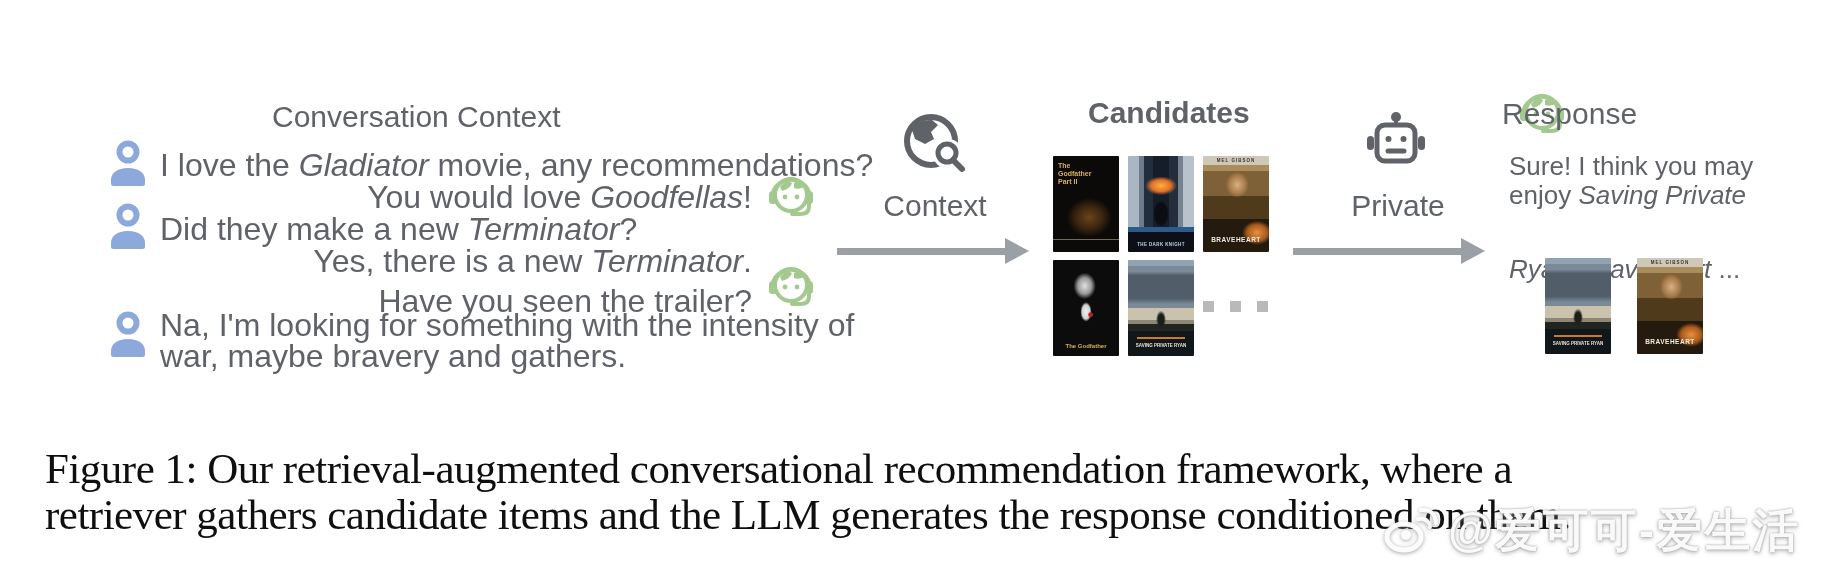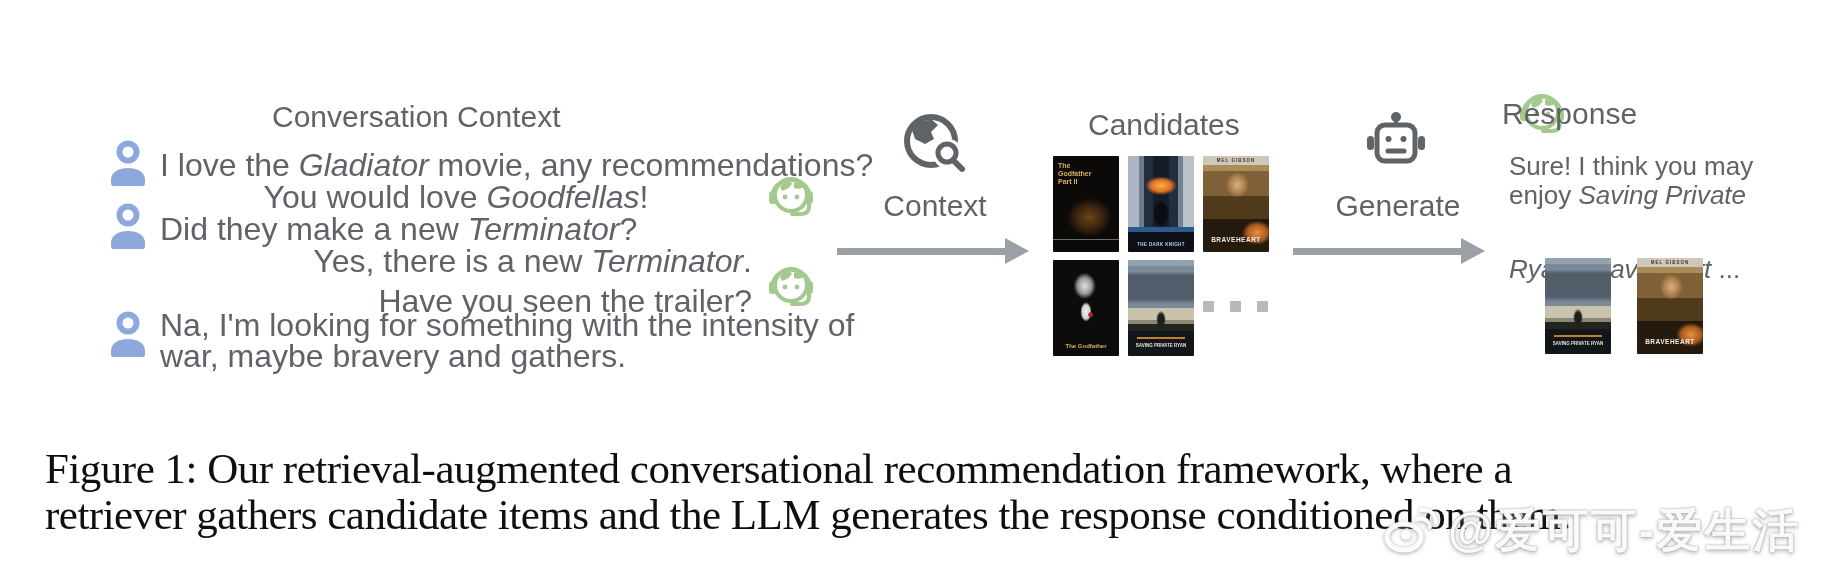--- a/index.html
+++ b/index.html
@@ -99,21 +99,21 @@
 <svg class="abs" style="left:108px; top:203px;" width="40" height="46" viewBox="0 0 40 46">
   <circle cx="20" cy="12" r="8.5" fill="none" stroke="#8DA9DC" stroke-width="6"></circle>
   <path d="M20 28 C31 28 37 33 37 40 L37 43.5 Q37 46 34.5 46 L5.5 46 Q3 46 3 43.5 L3 40 C3 33 9 28 20 28 Z" fill="#8DA9DC"></path>
 </svg>
 <svg class="abs" style="left:108px; top:311px;" width="40" height="46" viewBox="0 0 40 46">
   <circle cx="20" cy="12" r="8.5" fill="none" stroke="#8DA9DC" stroke-width="6"></circle>
   <path d="M20 28 C31 28 37 33 37 40 L37 43.5 Q37 46 34.5 46 L5.5 46 Q3 46 3 43.5 L3 40 C3 33 9 28 20 28 Z" fill="#8DA9DC"></path>
 </svg>
 
 <div class="msg" style="top:150px;">I love the <i>Gladiator</i> movie, any recommendations?</div>
-<div class="msg right" style="top:182px;text-align:center;">You would love <i>Goodfellas</i>!</div>
+<div class="msg right" style="top:182px;">You would love <i>Goodfellas</i>!</div>
 <div class="msg" style="top:214px;">Did they make a new <i>Terminator</i>?</div>
 <div class="msg right" style="top:246px;">Yes, there is a new <i>Terminator</i>.</div>
 <div class="msg right" style="top:286px;">Have you seen the trailer?</div>
 <div class="msg" style="top:310px;">Na, I'm looking for something with the intensity of</div>
 <div class="msg" style="top:341px;">war, maybe bravery and gathers.</div>
 
 <svg class="abs" style="left:765px; top:174px;" width="52" height="46" viewBox="0 0 52 46">
   <circle cx="26" cy="21" r="16" fill="#ffffff" stroke="#A3C98F" stroke-width="4"></circle>
   <path d="M15 13 Q21 5 27 9 Q26 14 17 17 Z" fill="#A3C98F"></path>
   <path d="M29 9 Q35 5 39 13 Q34 16 29 14 Z" fill="#A3C98F"></path>
@@ -142,21 +142,21 @@
   <circle cx="46" cy="42" r="15" fill="#ffffff"></circle>
   <circle cx="45" cy="41" r="9" fill="none" stroke="#5f6368" stroke-width="5"></circle>
   <line x1="51" y1="48" x2="60" y2="57" stroke="#5f6368" stroke-width="6" stroke-linecap="round"></line>
 </svg>
 <div class="step-label" style="left:868px; top:189px; width:134px;">Context</div>
 <div class="arrow" style="left:837px; top:238px; width:192px;">
   <div class="shaft"></div>
     <div class="head"></div>
 </div>
 
-<div class="sec-title" style="left:1088px; top:108px;">Candidates</div>
+<div class="sec-title" style="left:1088px; top:96px;font-weight:bold;">Candidates</div>
 
 <div class="poster p-godfather2" style="left:1053px; top:156px;" title="The Godfather Part II">
   <span class="ptitle">The Godfather Part II</span>
 </div>
 <div class="poster p-darkknight" style="left:1128px; top:156px;" title="The Dark Knight">
   <span class="ptitle">THE DARK KNIGHT</span>
 </div>
 <div class="poster p-braveheart" style="left:1203px; top:156px;" title="Braveheart">
   <span class="ptop">MEL GIBSON</span>
   <span class="ptitle">BRAVEHEART</span>
@@ -175,21 +175,21 @@
 <svg class="abs" style="left:1364px; top:110px;" width="64" height="62" viewBox="0 0 64 62">
   <circle cx="32" cy="7" r="5" fill="#5f6368"></circle>
   <rect x="30" y="9" width="4" height="7" fill="#5f6368"></rect>
   <rect x="13" y="15" width="38" height="36" rx="8" fill="none" stroke="#5f6368" stroke-width="5"></rect>
   <rect x="3" y="26" width="7" height="14" rx="3.5" fill="#5f6368"></rect>
   <rect x="54" y="26" width="7" height="14" rx="3.5" fill="#5f6368"></rect>
   <circle cx="24.5" cy="29" r="3" fill="#5f6368"></circle>
   <circle cx="39.5" cy="29" r="3" fill="#5f6368"></circle>
   <line x1="24" y1="41" x2="40" y2="41" stroke="#5f6368" stroke-width="5" stroke-linecap="round"></line>
 </svg>
-<div class="step-label" style="left:1328px; top:189px; width:140px;">Generate</div>
+<div class="step-label" style="left:1328px; top:189px; width:140px;">Private</div>
 <div class="arrow" style="left:1293px; top:238px; width:192px;">
   <div class="shaft"></div>
     <div class="head"></div>
 </div>
 
 <svg class="abs" style="left:1516px; top:91px;" width="52" height="46" viewBox="0 0 52 46">
   <circle cx="26" cy="21" r="16" fill="#ffffff" stroke="#A3C98F" stroke-width="4"></circle>
   <path d="M15 13 Q21 5 27 9 Q26 14 17 17 Z" fill="#A3C98F"></path>
   <path d="M29 9 Q35 5 39 13 Q34 16 29 14 Z" fill="#A3C98F"></path>
   <circle cx="20" cy="23" r="2.4" fill="#A3C98F"></circle>

